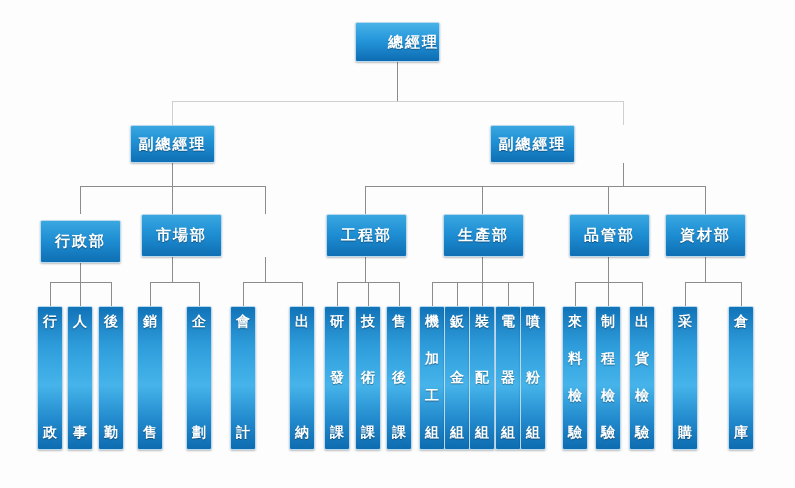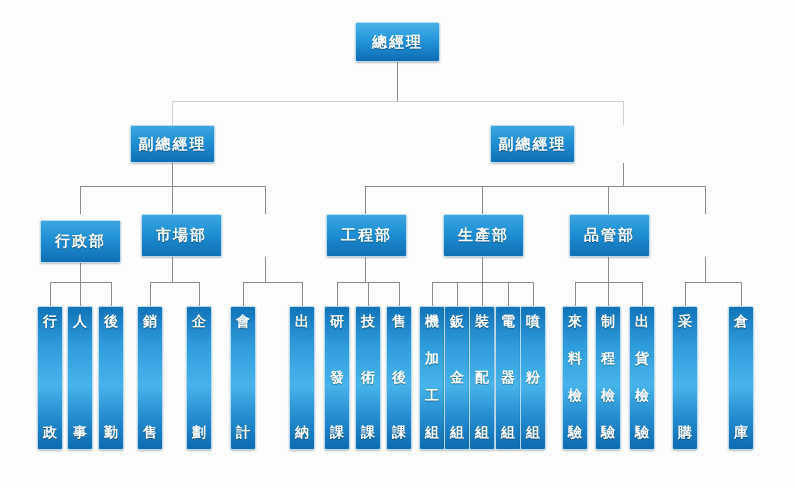--- a/index.html
+++ b/index.html
@@ -36,20 +36,21 @@
   }
 
   
   .node.wide{
     background:linear-gradient(to bottom,#3aa7e0 0%,#1f8fd4 45%,#0f6fb4 100%);
     display:flex;align-items:center;justify-content:center;
     font-size:15px;
   }
   .node.root{
     background:linear-gradient(to bottom,#49b3e8 0%,#2596db 45%,#0d6cb2 100%);
+    justify-content:flex-end;
   }
 
   
   .node.tall{
     background:linear-gradient(to bottom,#1173b8 0%,#2f9ddb 28%,#46b4ea 55%,#2189cc 80%,#0e6cb0 100%);
     display:flex;
     flex-direction:column;
     align-items:center;
     justify-content:space-between;
     padding:7px 0 9px 0;
@@ -148,20 +149,23 @@
   </div>
   <div class="node wide" style="left:443px;top:214px;width:81px;height:43px;">
     <span>生產部</span>
   </div>
   <div class="node wide" style="left:326px;top:214px;width:81px;height:43px;">
     <span>工程部</span>
   </div>
   <div class="node wide" style="left:569px;top:214px;width:81px;height:43px;">
     <span>品管部</span>
   </div>
+  <div class="node wide" style="left:665px;top:214px;width:81px;height:43px;">
+    <span>資材部</span>
+  </div>
 
   <div class="node tall c2" style="left:37px;top:306px;width:26px;height:144px;">
       <span class="ch">行</span>
       <span class="ch">政</span>
     </div>
   <div class="node tall c2" style="left:67px;top:306px;width:26px;height:144px;">
       <span class="ch">人</span>
       <span class="ch">事</span>
     </div>
   <div class="node tall c2" style="left:98px;top:306px;width:26px;height:144px;">

